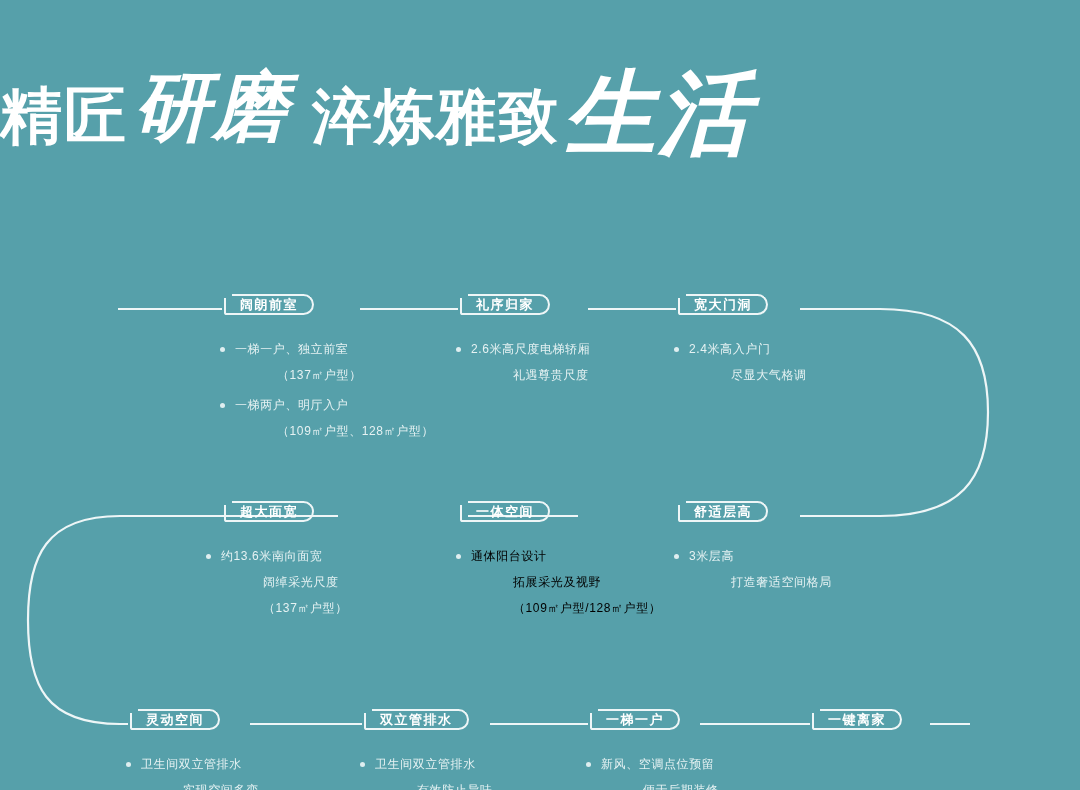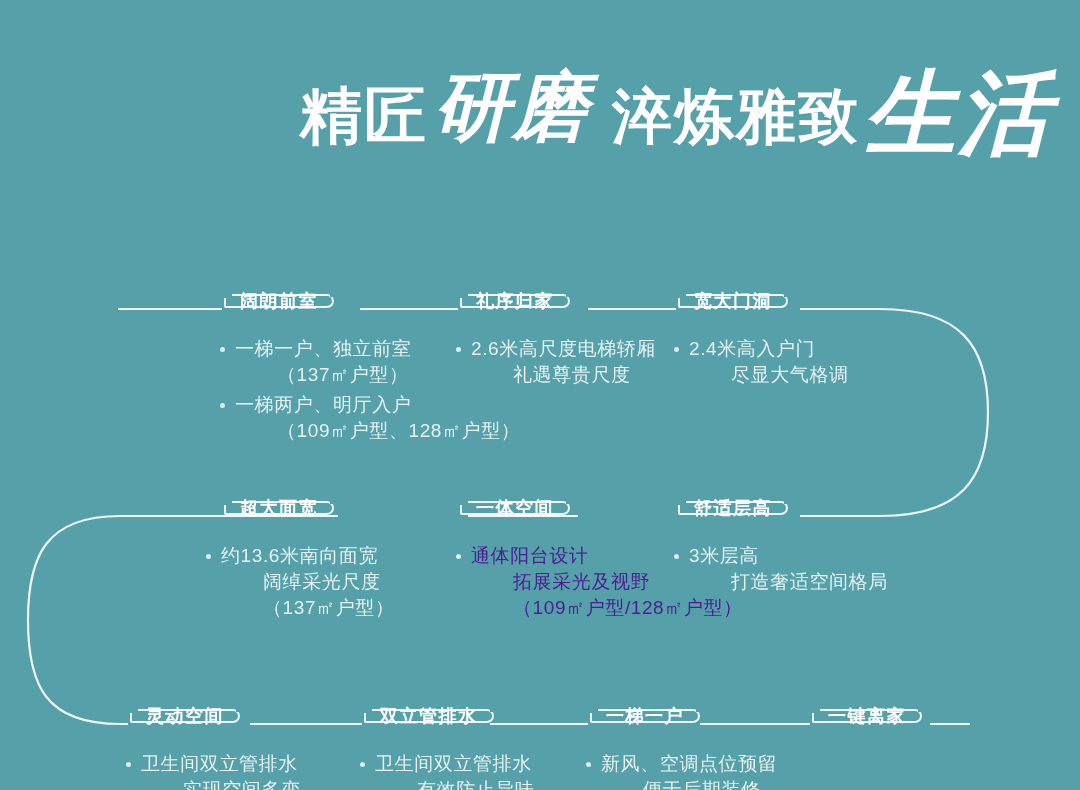--- a/index.html
+++ b/index.html
@@ -15,25 +15,24 @@
     width:1080px; height:790px;
     background:#56a0aa;
     overflow:hidden;
   }
 
   
   #heading {
     position:absolute;
     left:0; top:52px;
     width:1052px;
-    text-align:right;
+    text-align:left;
     color:#ffffff;
     white-space:nowrap;
     pointer-events:none;
-    padding-left:12px;
   }
   #heading .ht {
     display:inline-block;
     font-family:"DejaVu Serif","Liberation Serif",serif;
     font-weight:700;
     letter-spacing:2px;
   }
   #heading .seg-a { font-size:62px; vertical-align:-6px; }
   #heading .seg-b {
     font-size:76px;
@@ -55,27 +54,27 @@
   #flow {
     position:absolute;
     left:0; top:0;
     width:1080px; height:790px;
   }
   #flow path, #flow line { fill:none; stroke:#eef6f7; stroke-width:2.2; }
 
   
   .chip {
     position:absolute;
-    height:14px;
+    height:21px;
     display:flex;
     align-items:center;
     justify-content:center;
     padding:0 14px;
     color:#ffffff;
-    font-size:18px;
+    font-size:13px;
     font-weight:700;
     letter-spacing:1.5px;
     white-space:nowrap;
     border:2px solid #eef6f7;
     border-radius:4px 16px 16px 4px;
     background:transparent;
   }
   
   .chip::before {
     content:"";
@@ -92,21 +91,21 @@
     width:5px; height:4px;
     background:#56a0aa;
   }
 
   
   .block { position:absolute; color:#e6f2f3; }
   .block ul { list-style:none; }
   .block li {
     position:relative;
     padding-left:17px;
-    font-size:19px;
+    font-size:12px;
     line-height:26px;
     letter-spacing:0.6px;
     white-space:nowrap;
     margin-bottom:4px;
   }
   .block li::before {
     content:"";
     position:absolute;
     left:2px; top:11px;
     width:5px; height:5px;
@@ -196,21 +195,21 @@
         <span>约13.6米南向面宽</span>
         <span class="sub">阔绰采光尺度</span>
         <span class="sub">（137㎡户型）</span>
       </li>
     </ul>
   </div>
 
   <div class="chip" style="left: 460px; top: 501px; border-color: rgb(238, 246, 247); color: rgb(255, 255, 255);">
     <span>一体空间</span>
   </div>
-  <div class="block" style="left: 454px; top: 543px; color: #4c1d95;">
+  <div class="block" style="left: 454px; top: 543px; color: #000000;">
     <ul>
       <li>
         <span>通体阳台设计</span>
         <span class="sub">拓展采光及视野</span>
         <span class="sub">（109㎡户型/128㎡户型）</span>
       </li>
     </ul>
   </div>
 
   <div class="chip" style="left: 678px; top: 501px; border-color: rgb(238, 246, 247); color: rgb(255, 255, 255);">

